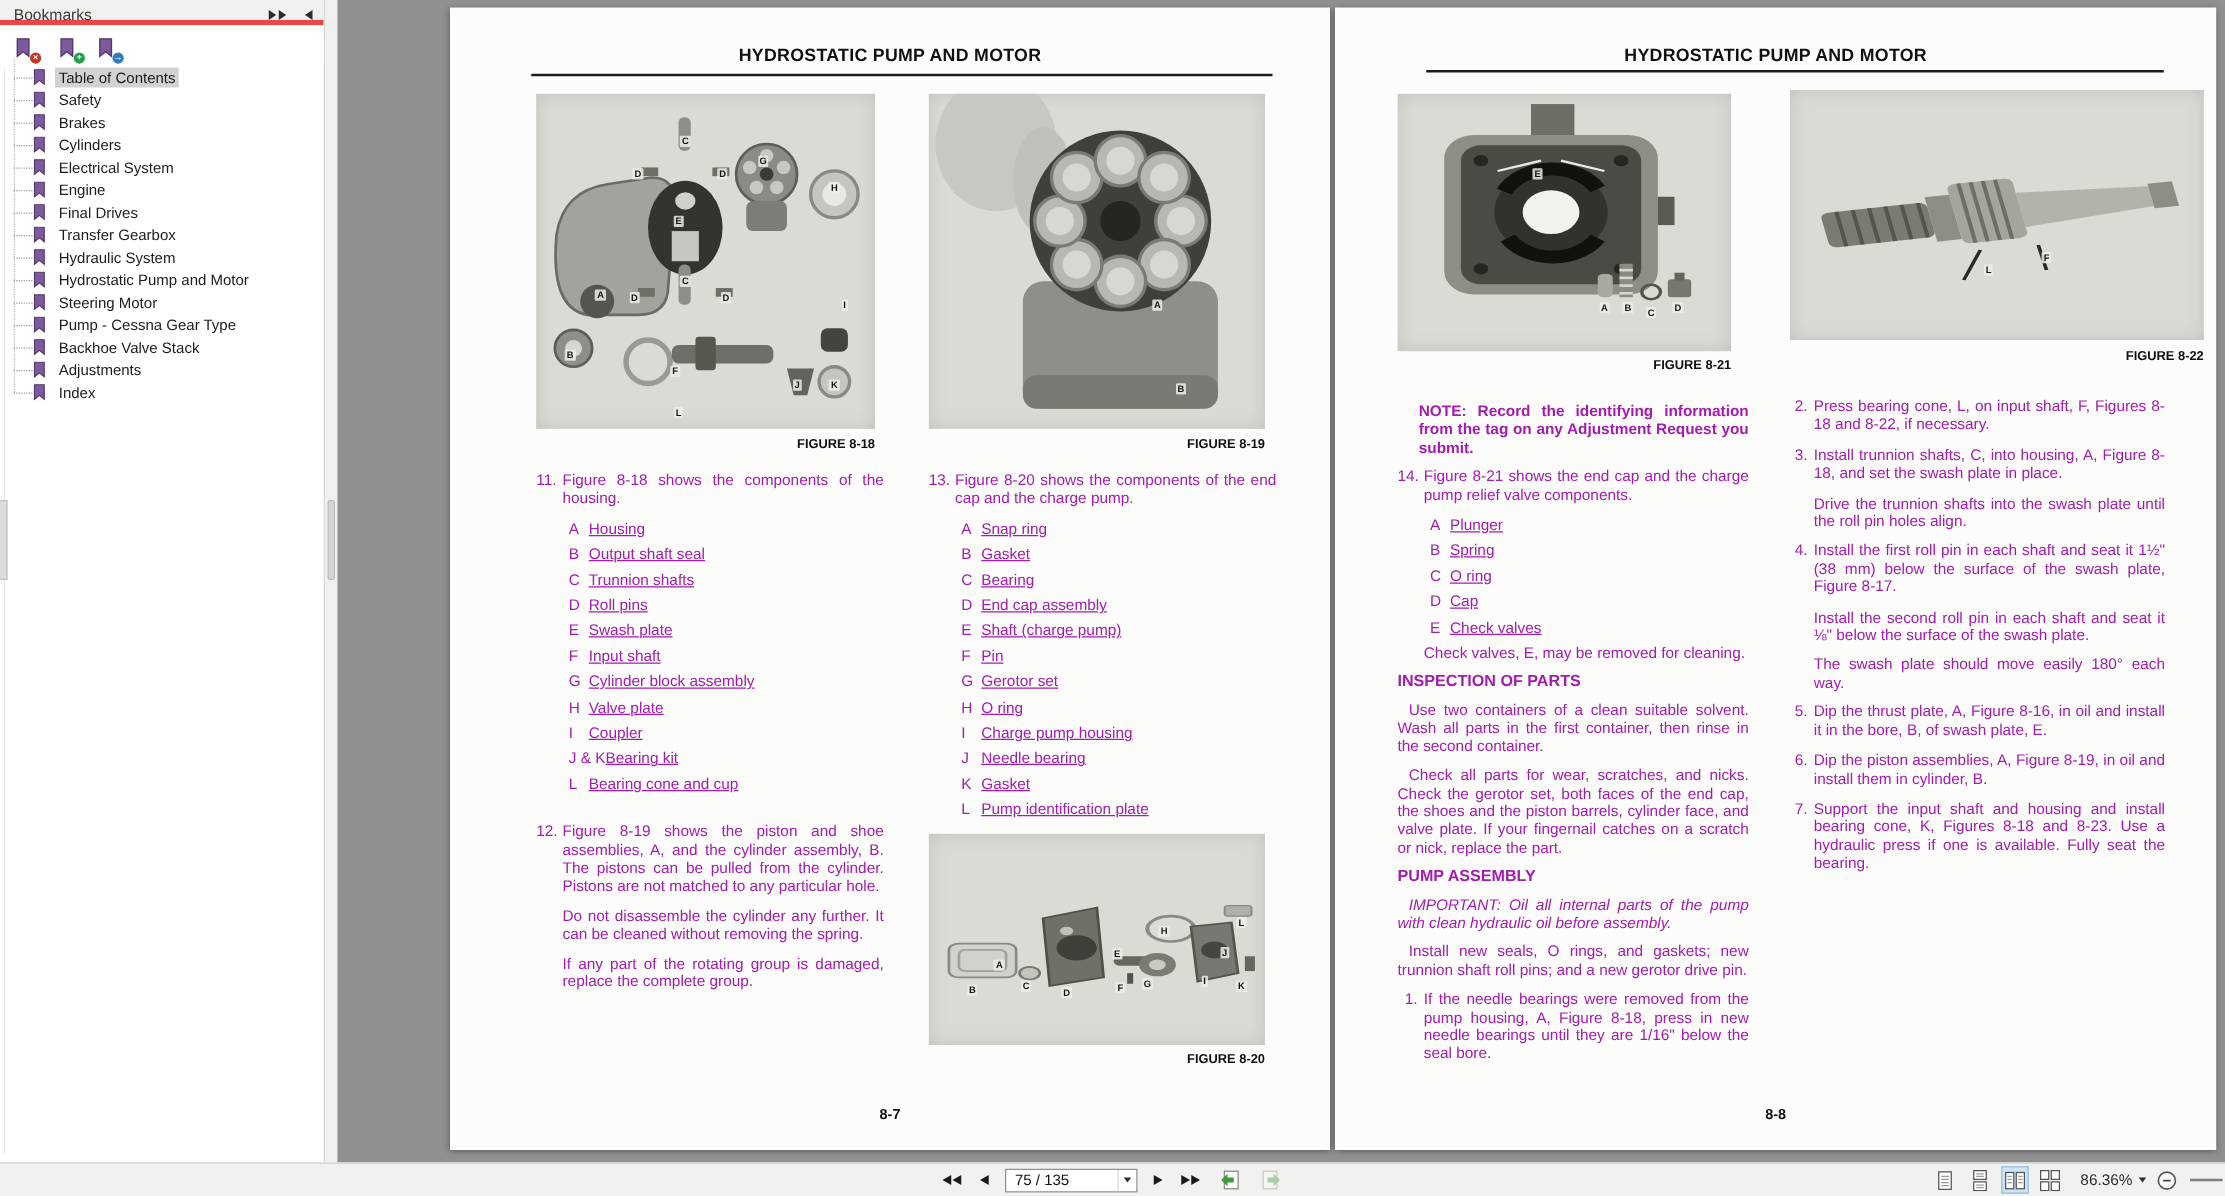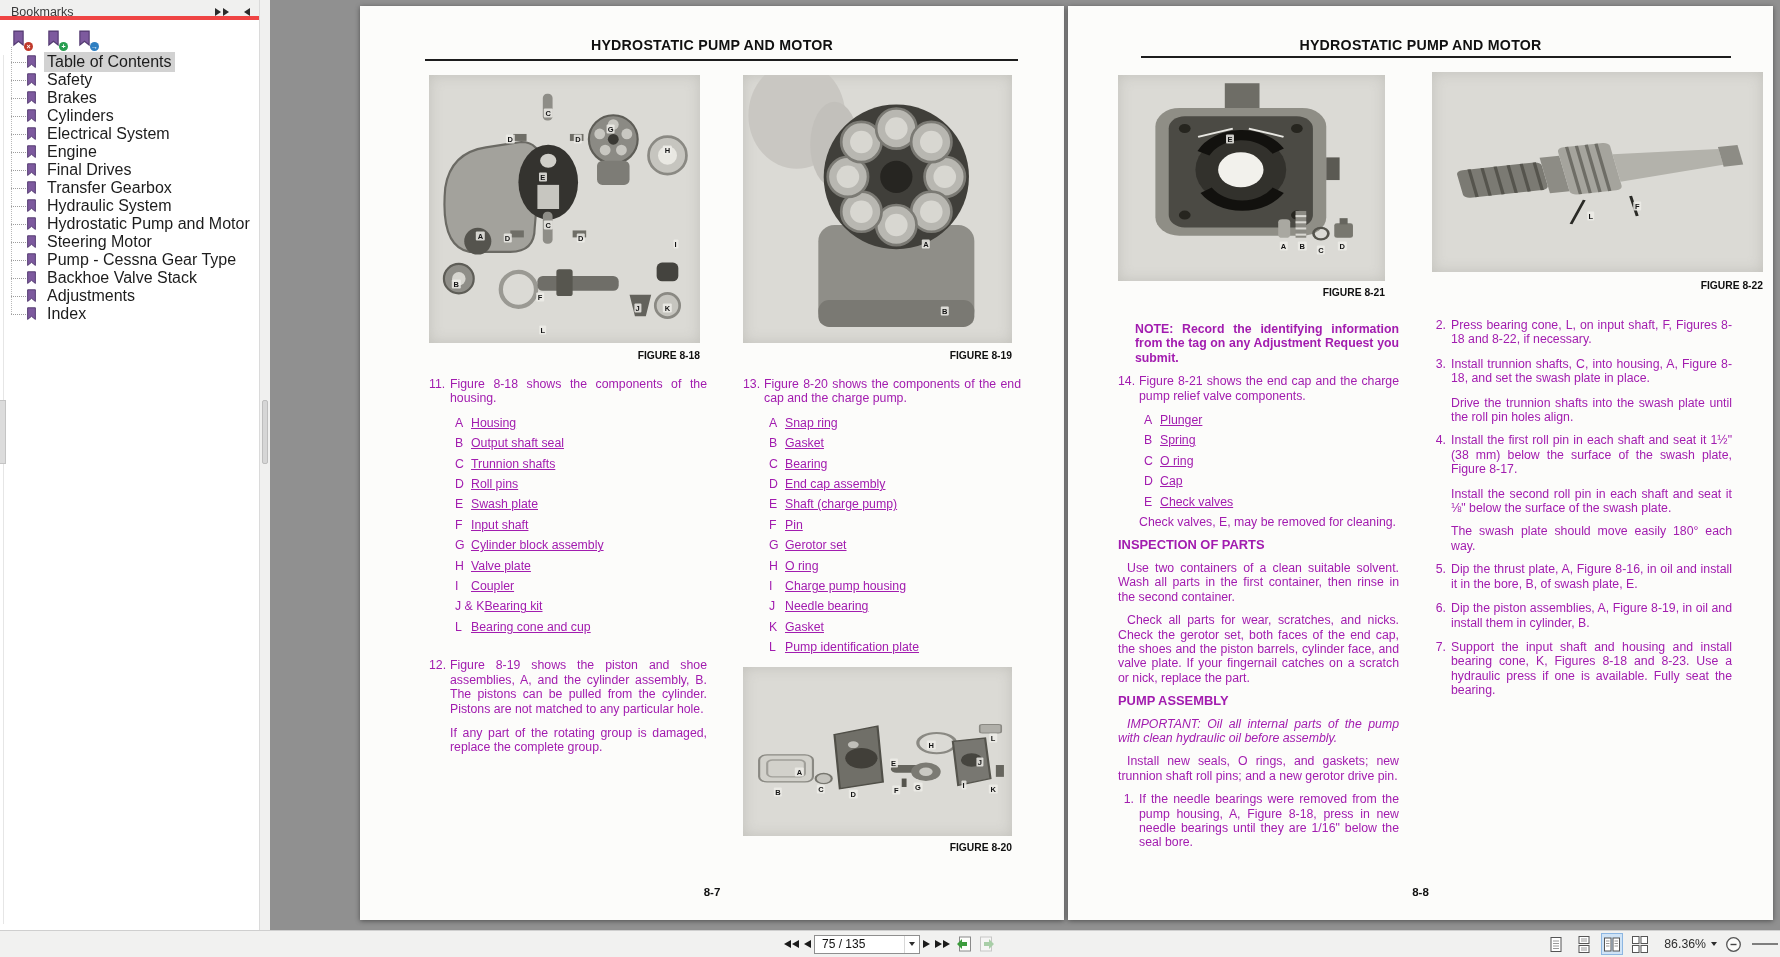--- a/index.html
+++ b/index.html
@@ -21,21 +21,21 @@
   .pt-btn{position:absolute;top:3px;width:20px;height:20px;cursor:default;}
   .pt-btn svg{width:13px;height:17px;}
   .pt-1{left:12px;} .pt-2{left:47px;} .pt-3{left:78px;}
   .badge{position:absolute;right:-1px;bottom:-1px;width:9px;height:9px;border-radius:50%;color:#fff;
          font-size:7px;font-weight:bold;line-height:9px;text-align:center;}
   .panel-edge{position:absolute;left:3px;top:55px;bottom:6px;border-left:1px solid #e6e6e6;}
   .edge-handle{position:absolute;left:0;top:400px;width:6px;height:64px;background:#dcdcdc;border:1px solid #c4c4c4;border-left:none;}
 
   .tree{position:absolute;top:53px;left:0;right:0;}
   .tree::before{content:'';position:absolute;left:11px;top:-6px;height:267px;border-left:1px dotted #b8b8b8;}
-  .tree-row{height:18px;display:flex;align-items:center;position:relative;font-size:16px;color:#1c1c1c;cursor:default;}
+  .tree-row{height:18px;display:flex;align-items:center;position:relative;font-size:12px;color:#1c1c1c;cursor:default;}
   .dots{width:15px;margin-left:11px;border-top:1px dotted #9d9d9d;}
   .flag{width:11px;height:14px;flex:none;}
   .flag path{fill:#7d5a9e;stroke:#51386f;stroke-width:1.2px;}
   .bm-label{margin-left:7px;padding:1px 3px;white-space:nowrap;}
   .tree-row.selected .bm-label{background:#d2d2d2;}
 
   
   .splitter{position:absolute;left:259px;top:0;width:11px;height:930px;background:#f0f0ef;border-left:1px solid #dadada;}
   .split-handle{position:absolute;left:2px;top:400px;width:6px;height:64px;background:#d6d6d6;border:1px solid #bdbdbd;border-radius:2px;}
 
@@ -78,21 +78,21 @@
   .p-row{position:relative;padding-left:26px;margin-bottom:6px;text-align:left;line-height:14.4px;}
   .p-letter{display:inline-block;min-width:16px;}
   .b-sub{padding-left:21px;margin-bottom:9px;}
   .b-para{margin-bottom:9px;text-indent:9px;}
   .b-note{padding-left:17px;font-weight:bold;margin-bottom:9px;}
   .b-heading{font-weight:bold;font-size:12.9px;margin:3px 0 8px;text-align:left;}
   .b-important{font-style:italic;margin-bottom:9px;text-indent:9px;}
 
   
   .toolbar{position:absolute;left:0;bottom:0;width:100%;height:27px;background:#f1f1f0;border-top:1px solid #cfcfcf;}
-  .tb-center{position:absolute;left:50%;top:0;height:100%;transform:translateX(-50%);display:flex;align-items:center;gap:1px;}
+  .tb-center{position:absolute;left:50%;top:0;height:100%;transform:translateX(-50%);display:flex;align-items:center;gap:11px;}
   .tb-btn{display:flex;align-items:center;gap:1px;padding:2px;cursor:default;}
   .tri.nav-l{border-top:4.5px solid transparent;border-bottom:4.5px solid transparent;border-right:7px solid #1b1b1b;}
   .tri.nav-r{border-top:4.5px solid transparent;border-bottom:4.5px solid transparent;border-left:7px solid #1b1b1b;}
   .page-combo{display:flex;align-items:stretch;width:106px;height:19px;background:#fff;border:1px solid #8f8f8f;}
   .page-combo input{flex:1;min-width:0;border:none;outline:none;font:12px "Liberation Sans",sans-serif;padding:0 0 0 7px;background:transparent;color:#101010;}
   .combo-caret{width:15px;display:flex;align-items:center;justify-content:center;border-left:1px solid #d8d8d8;}
   .caret-dn{width:0;height:0;border-left:3.5px solid transparent;border-right:3.5px solid transparent;border-top:4.5px solid #2d2d2d;}
   .hist svg{display:block;}
   .hist.dim{opacity:.4;}
   .tb-right{position:absolute;right:2px;top:0;height:100%;display:flex;align-items:center;gap:8px;}
@@ -349,20 +349,21 @@
             <div class="p-row"><span class="p-letter">D</span><span class="p-name">Roll pins</span></div>
             <div class="p-row"><span class="p-letter">E</span><span class="p-name">Swash plate</span></div>
             <div class="p-row"><span class="p-letter">F</span><span class="p-name">Input shaft</span></div>
             <div class="p-row"><span class="p-letter">G</span><span class="p-name">Cylinder block assembly</span></div>
             <div class="p-row"><span class="p-letter">H</span><span class="p-name">Valve plate</span></div>
             <div class="p-row"><span class="p-letter">I</span><span class="p-name">Coupler</span></div>
             <div class="p-row"><span class="p-letter">J &amp; K</span><span class="p-name">Bearing kit</span></div>
             <div class="p-row"><span class="p-letter">L</span><span class="p-name">Bearing cone and cup</span></div>
           </div>
           <div class="b-num gap"><span class="num">12.</span><span>Figure 8-19 shows the piston and shoe assemblies, A, and the cylinder assembly, B. The pistons can be pulled from the cylinder. Pistons are not matched to any particular hole.</span></div>
+          <div class="b-sub">Do not disassemble the cylinder any further. It can be cleaned without removing the spring.</div>
           <div class="b-sub">If any part of the rotating group is damaged, replace the complete group.</div>
         </div>
       <div class="col lp-col-b">
           <div class="b-num"><span class="num">13.</span><span>Figure 8-20 shows the components of the end cap and the charge pump.</span></div>
           <div class="parts">
             <div class="p-row"><span class="p-letter">A</span><span class="p-name">Snap ring</span></div>
             <div class="p-row"><span class="p-letter">B</span><span class="p-name">Gasket</span></div>
             <div class="p-row"><span class="p-letter">C</span><span class="p-name">Bearing</span></div>
             <div class="p-row"><span class="p-letter">D</span><span class="p-name">End cap assembly</span></div>
             <div class="p-row"><span class="p-letter">E</span><span class="p-name">Shaft (charge pump)</span></div>

